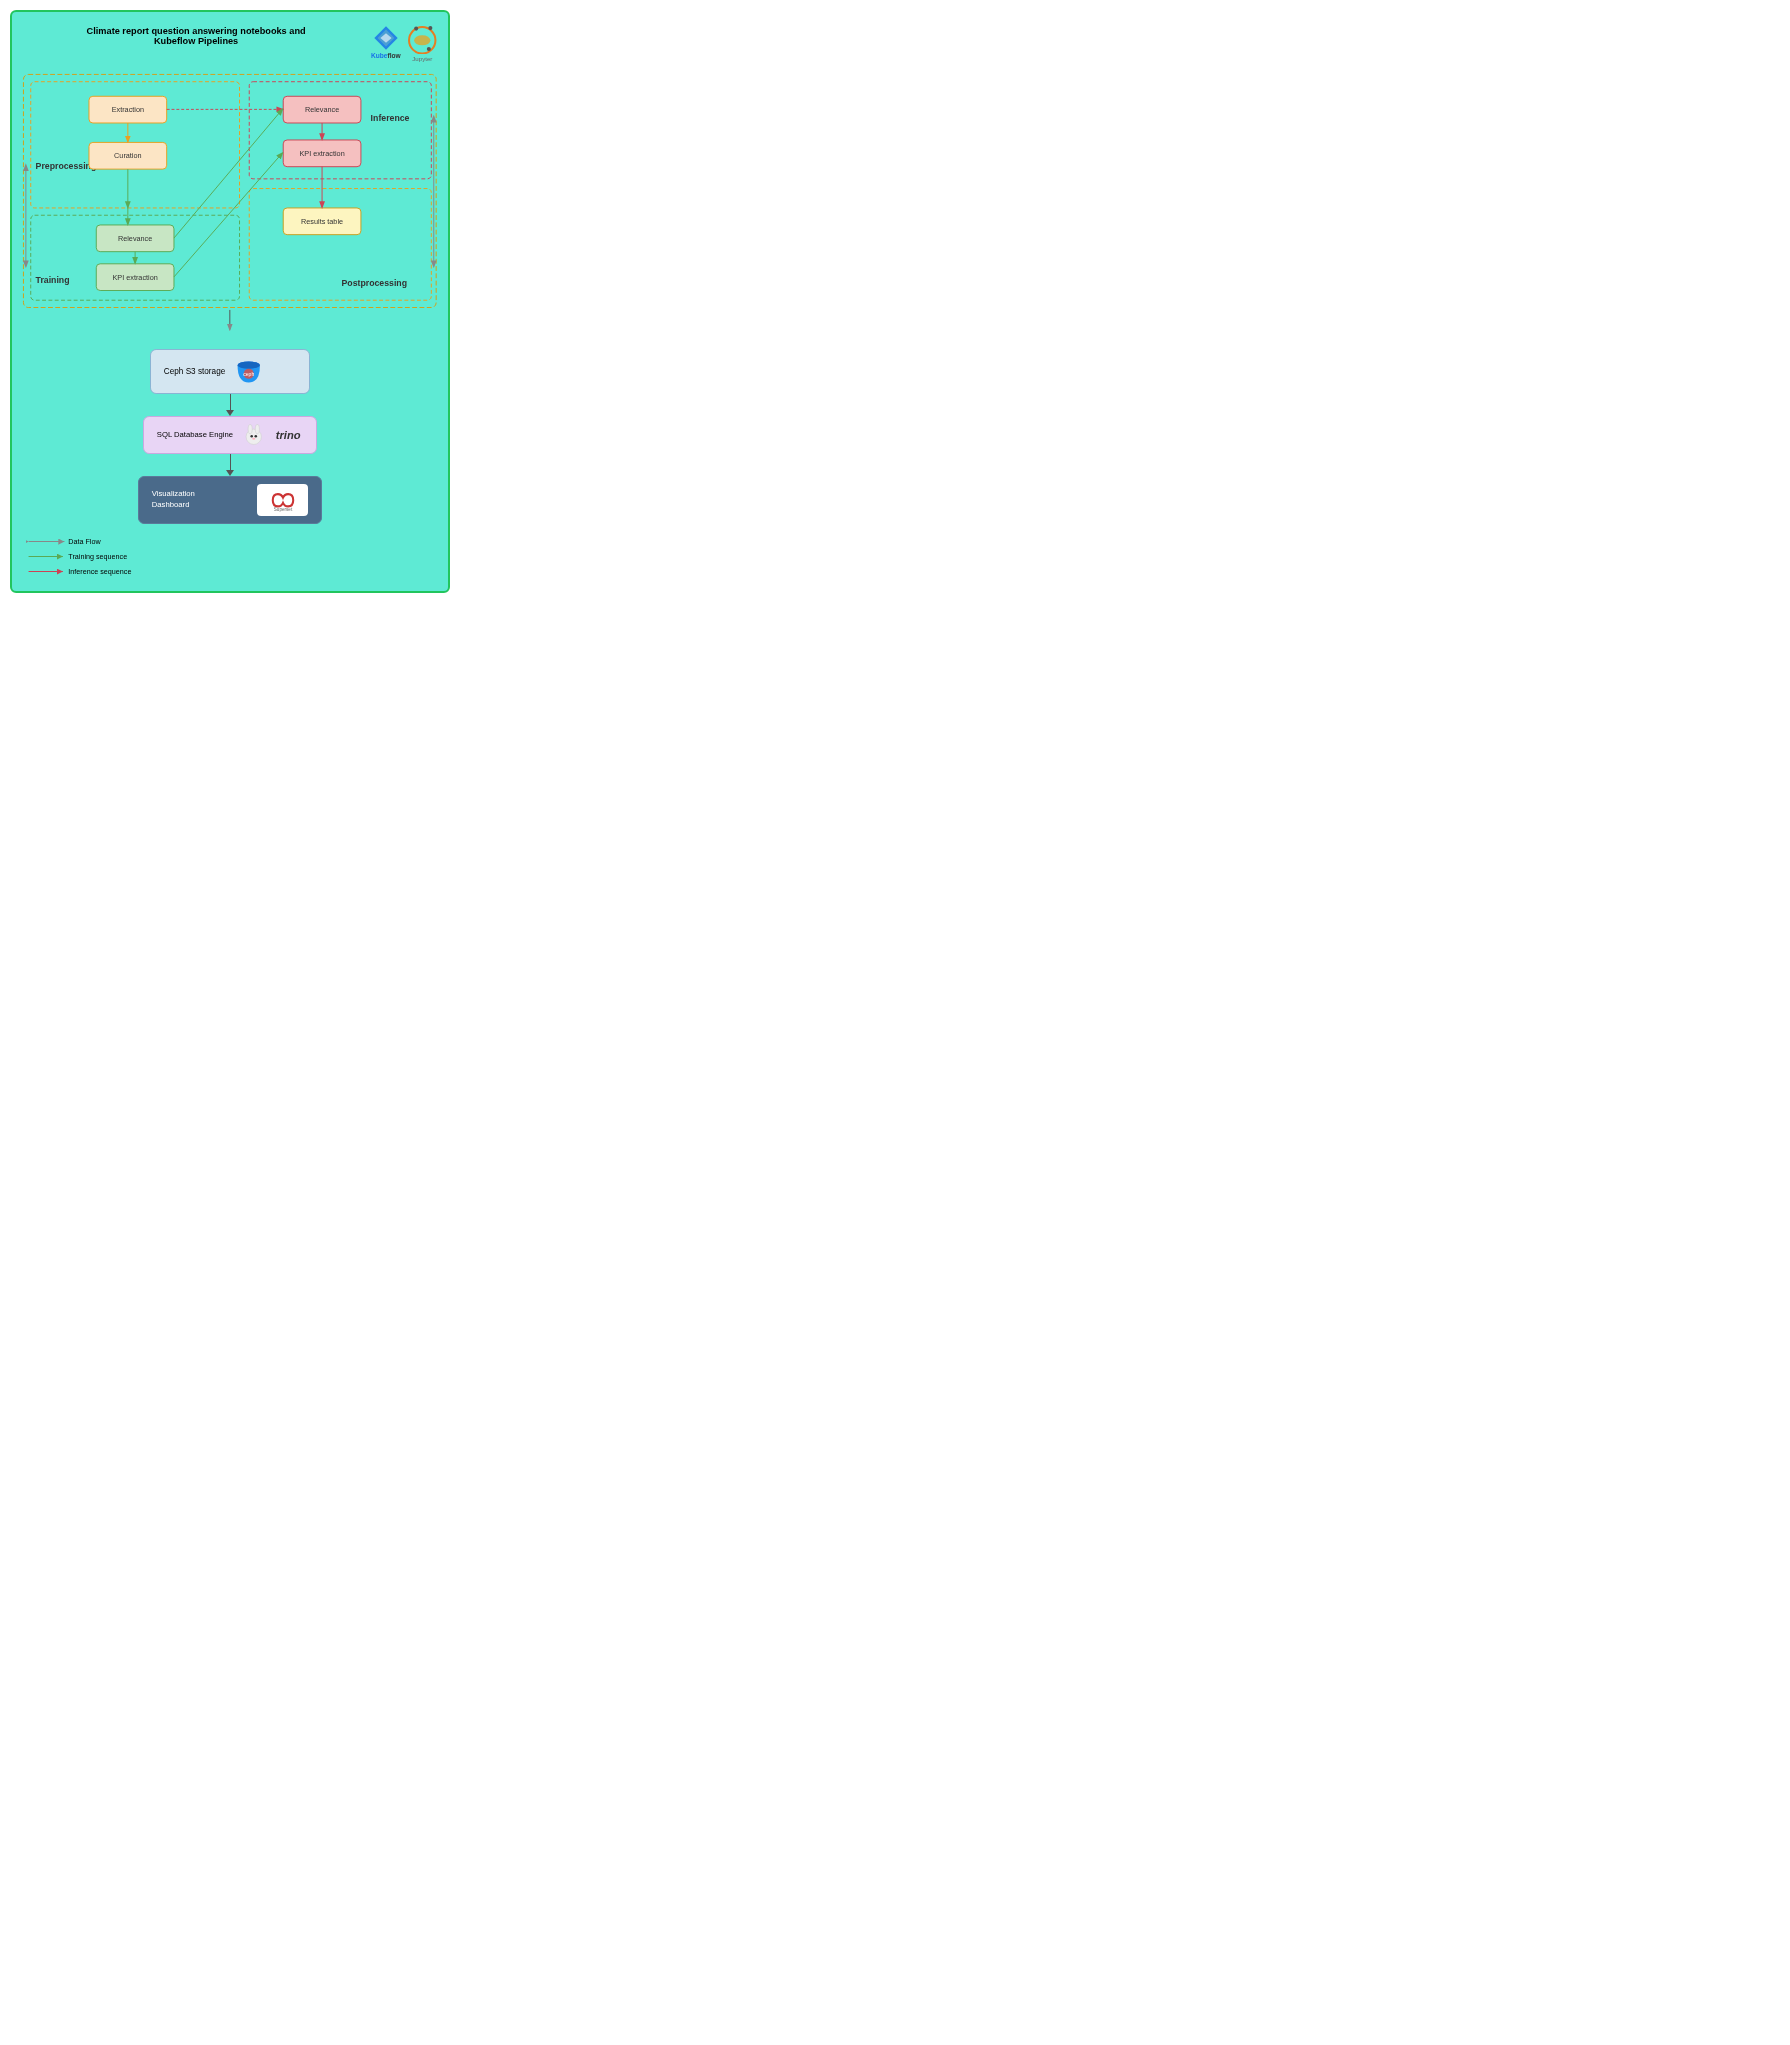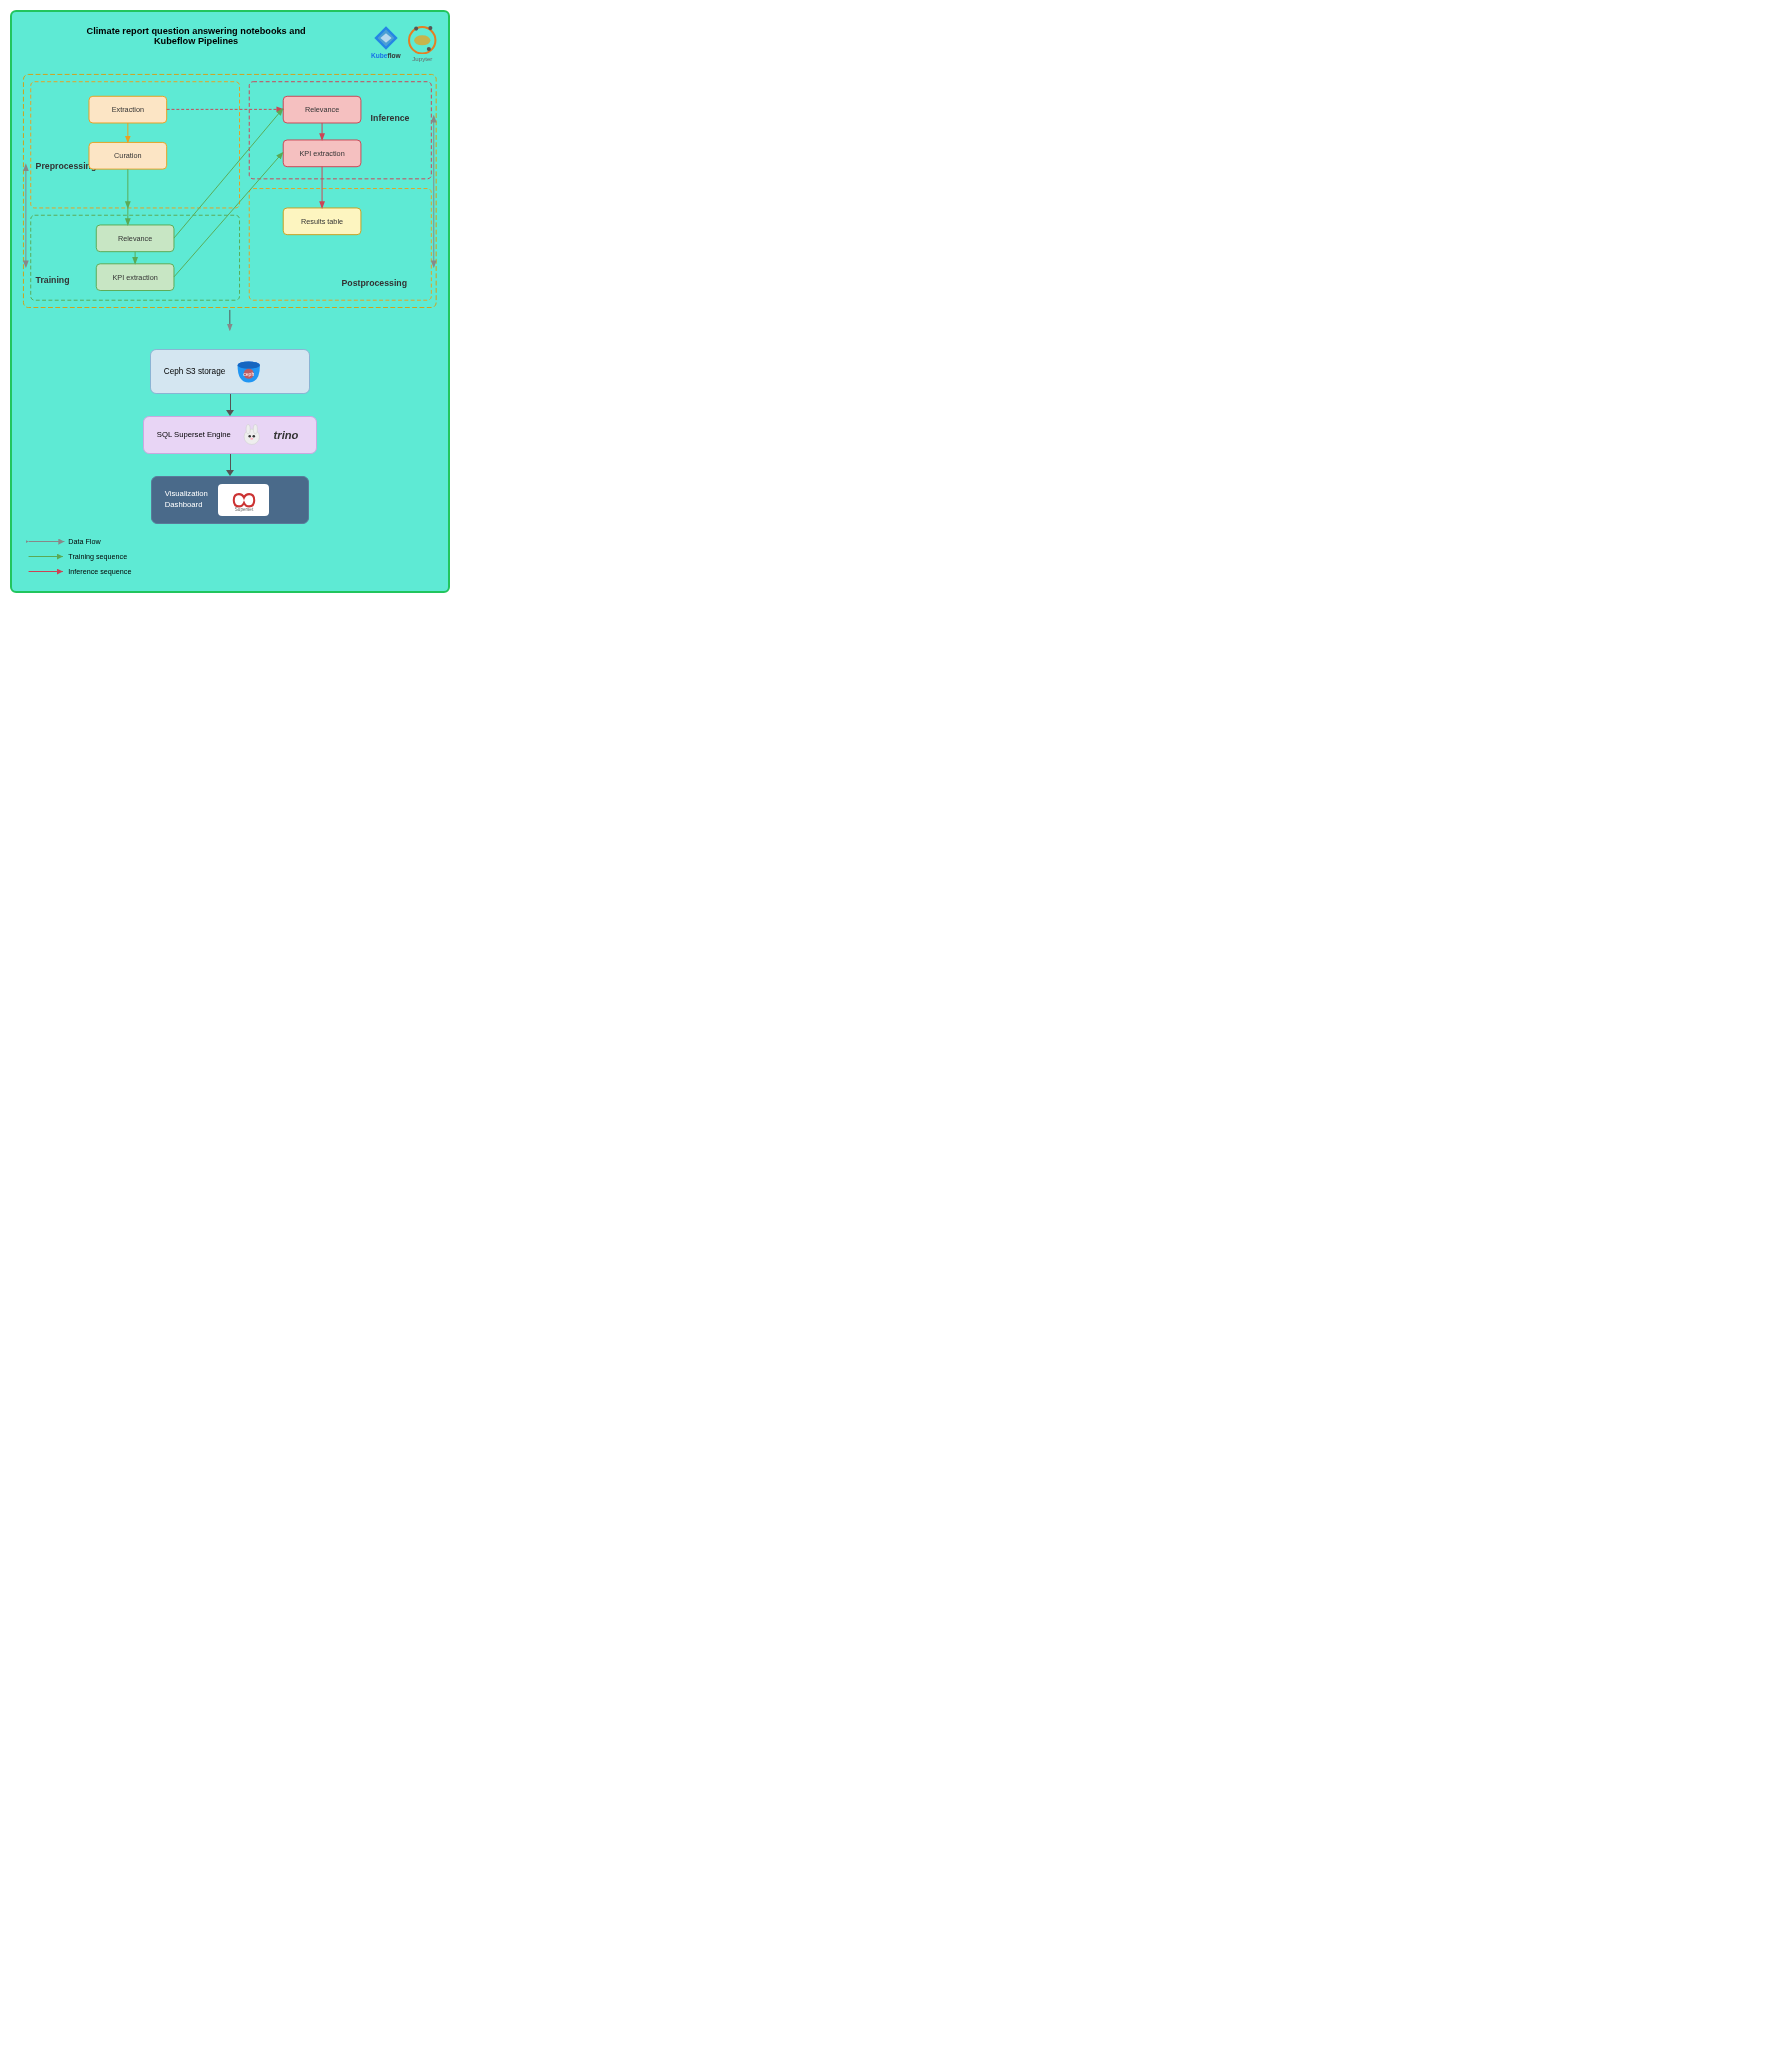--- a/index.html
+++ b/index.html
@@ -92,22 +92,23 @@
     }
 
     .viz-box {
       border: 1px solid #5a7a9a;
       border-radius: 6.1px;
       background: #4a6a8a;
       padding: 7.7px 12.8px;
       display: flex;
       align-items: center;
       gap: 10.2px;
-      width: 158px;
+      width: 184px;
       color: white;
+      justify-content: space-between;
     }
 
     .legend-area {
       margin-top: 10.2px;
     }
     .legend-item {
       display: flex;
       align-items: center;
       gap: 1px;
       margin-bottom: 6.1px;
@@ -281,21 +282,21 @@
     </div>
 
     <div class="full-arrow-down">
       <div class="arrow-line-down"></div>
       <div class="arrow-down"></div>
     </div>
 
     <div class="sql-box">
       <div style="font-size:7.7px; line-height:1.4;">
         <span>SQL
-Superset
+Database
 Engine</span>
       </div>
 
       <div style="display:flex; align-items:center; gap:11px;">
 
         <svg width="21.5" height="21.5" viewBox="0 0 42 42">
           <circle cx="21" cy="25" r="15" fill="#eee" stroke="#ccc" stroke-width="1"></circle>
           <ellipse cx="14" cy="10" rx="4" ry="9" fill="#eee" stroke="#ccc" stroke-width="1"></ellipse>
           <ellipse cx="28" cy="10" rx="4" ry="9" fill="#eee" stroke="#ccc" stroke-width="1"></ellipse>
           <circle cx="17" cy="24" r="2.5" fill="#333"></circle>

